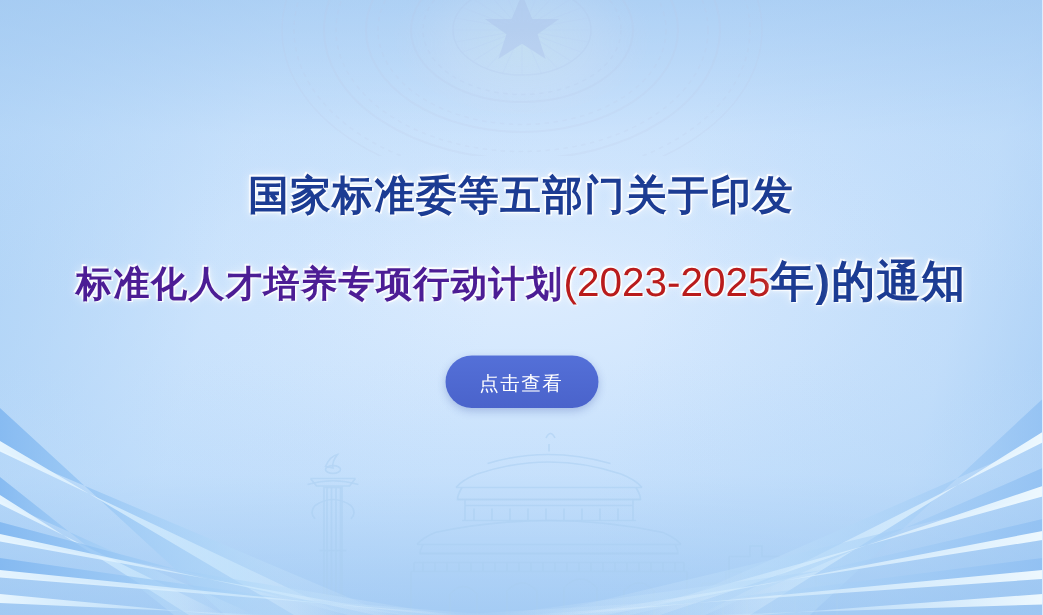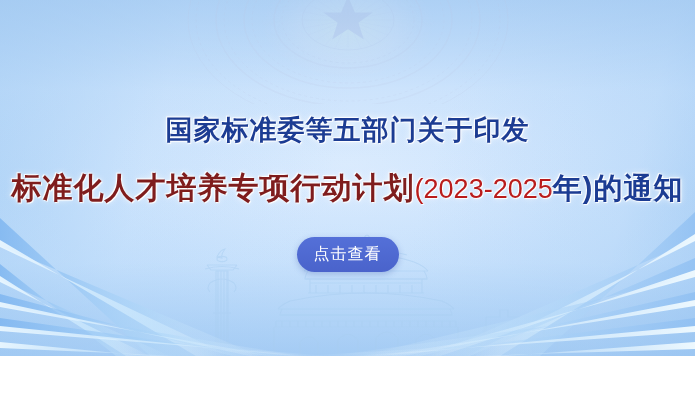--- a/index.html
+++ b/index.html
@@ -10,21 +10,21 @@
   }
 
   body {
     font-family: "Liberation Sans", "DejaVu Sans", sans-serif;
   }
 
   
   #banner {
     position: relative;
     width: 695px;
-    height: 356px;
+    height: 410px;
     overflow: hidden;
     background: #cfe4fd;
   }
 
   
   .bg-base {
     position: absolute;
     inset: 0;
     background:
       radial-gradient(120% 85% at 50% 46%,
@@ -124,24 +124,24 @@
     margin-top: 17px;
     line-height: 42px;
     white-space: nowrap;
     text-shadow:
        0 0 3px rgba(255,255,255,.95),
        0 0 7px rgba(255,255,255,.8),
        1px 1px 0 rgba(255,255,255,.85),
       -1px -1px 0 rgba(255,255,255,.85);
   }
   .t2-red {
-    font-size: 30px;
+    font-size: 24px;
     font-weight: bold;
     letter-spacing: 1px;
-    color: #7f1d1d;
+    color: #4c1d95;
   }
   .t2-years {
     font-size: 27px;
     font-weight: normal;
     color: #b91c1c;
     letter-spacing: 0;
   }
   .t2-blue {
     font-size: 29px;
     font-weight: bold;
@@ -156,26 +156,26 @@
   }
   .cta {
     display: inline-block;
     box-sizing: border-box;
     width: 102px;
     height: 35px;
     line-height: 35px;
     border-radius: 18px;
     background: linear-gradient(180deg, #5470d8 0%, #4a63cb 100%);
     color: #ffffff;
-    font-size: 16px;
+    font-size: 13px;
     letter-spacing: 1px;
     text-align: center;
     cursor: pointer;
     border: none;
-    font-family: Liberation Mono, monospace;
+    font-family: Liberation Sans, sans-serif;
     box-shadow: 0 2px 6px rgba(48,72,160,.28);
     user-select: none;
   }
 </style>
 </head>
 <body>
 
 <div id="banner">
 
   <div class="bg-base"></div>

